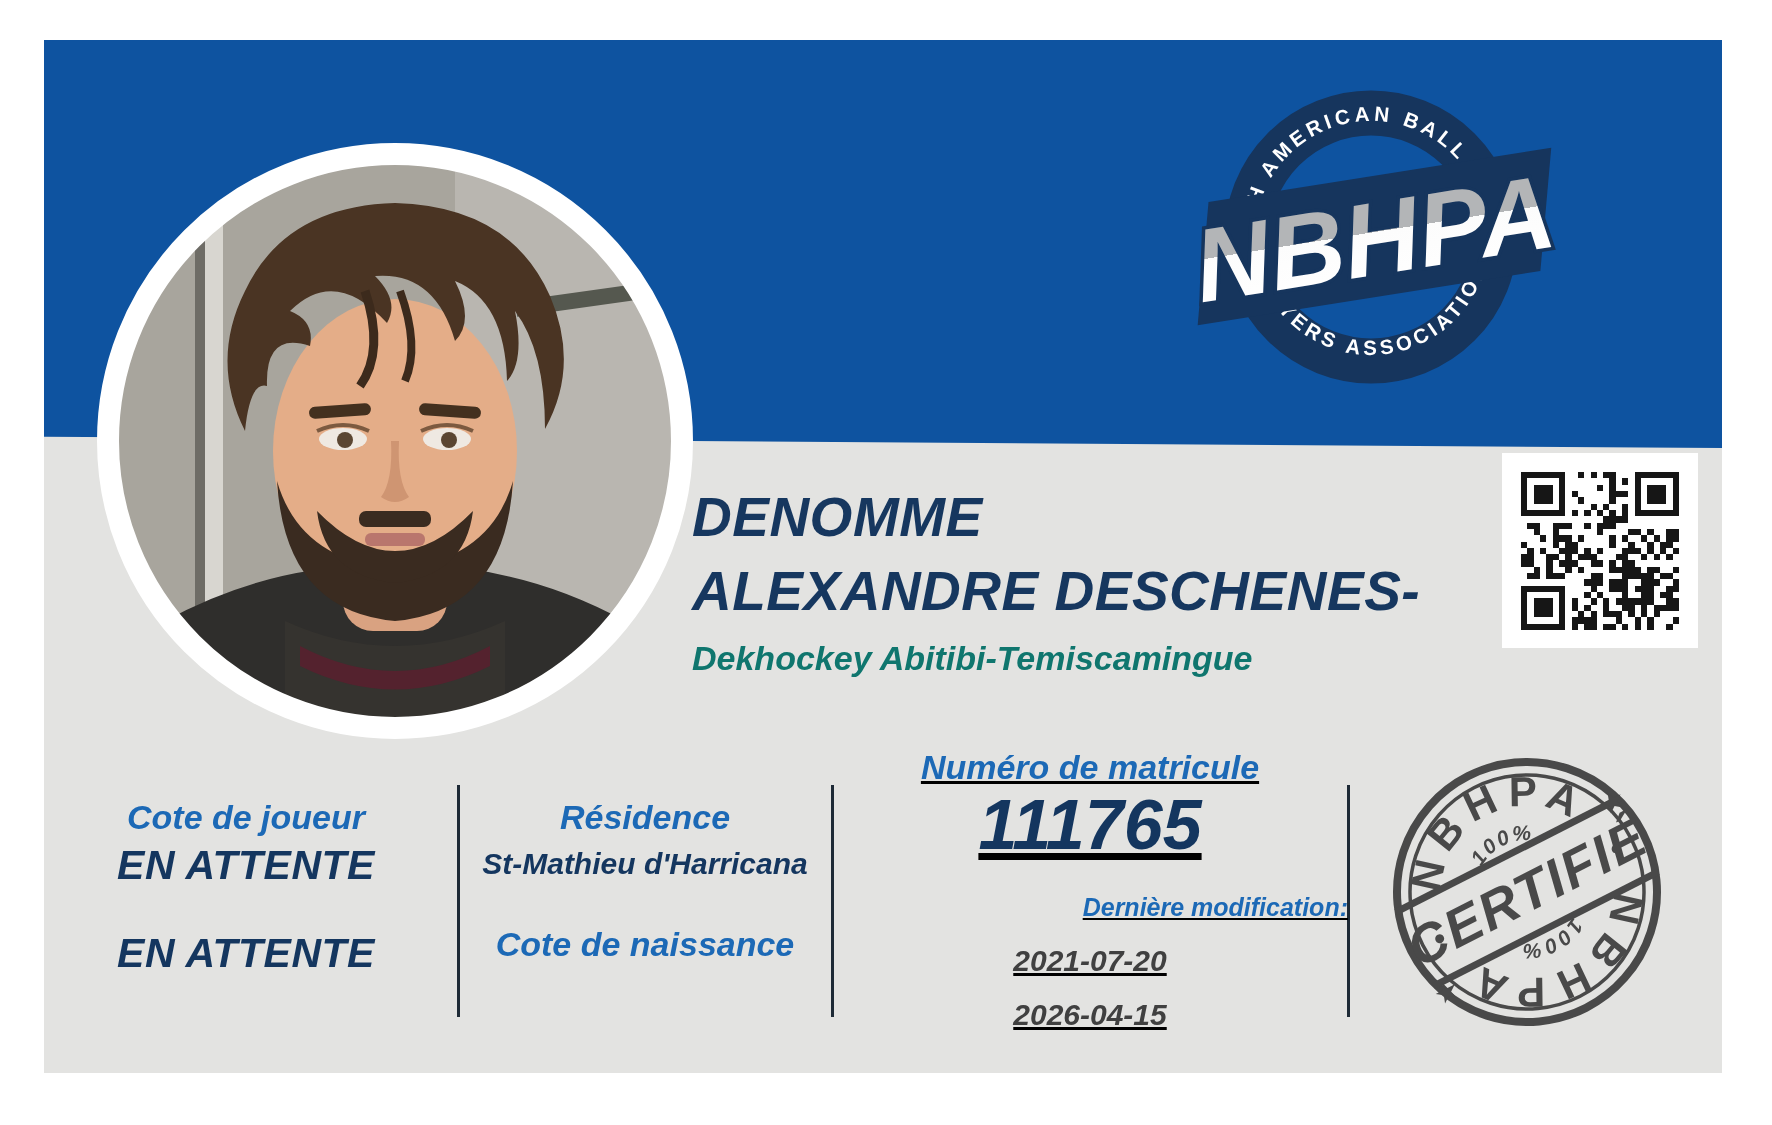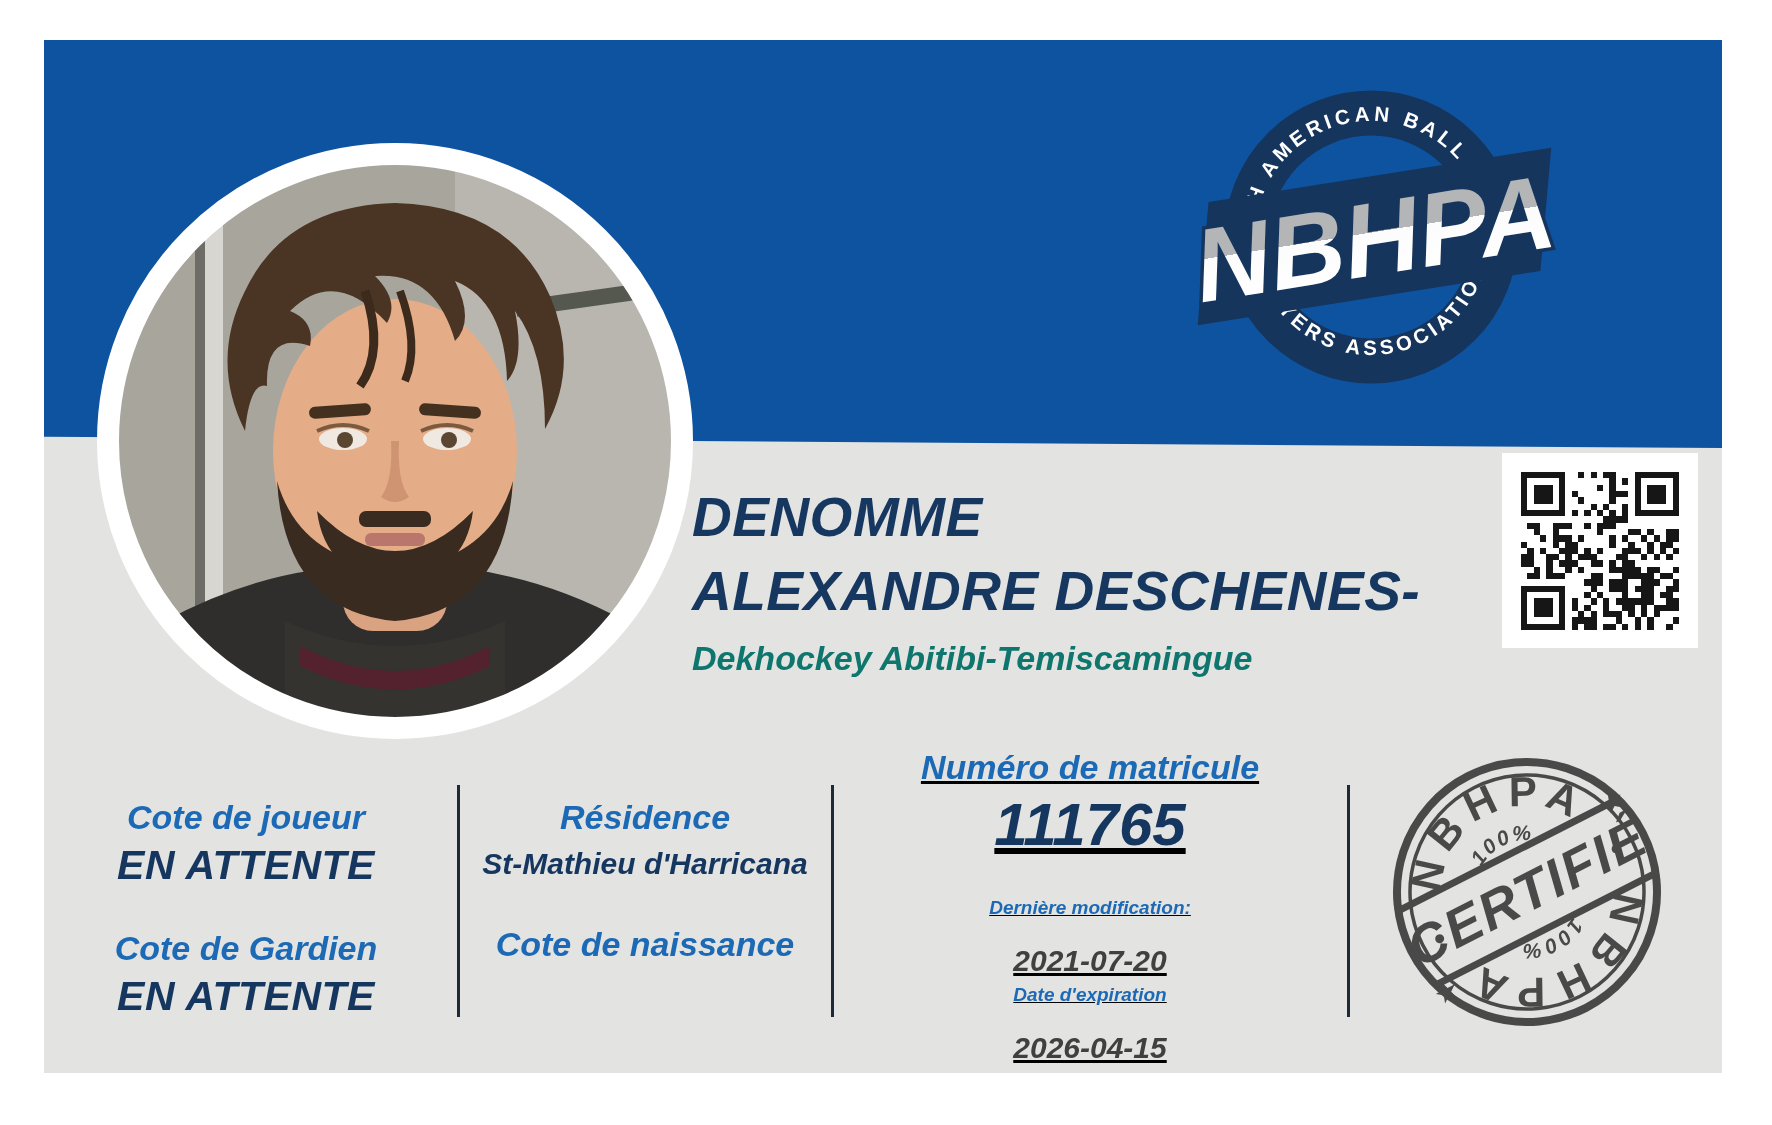--- a/index.html
+++ b/index.html
@@ -31,22 +31,22 @@
   
   .vdiv{position:absolute;top:745px;width:3px;height:232px;background:#1e2a36;}
   .vdiv1{left:413px;} .vdiv2{left:787px;} .vdiv3{left:1303px;}
   .col{position:absolute;text-align:center;}
   .col1{left:3px;top:756px;width:398px;}
   .col2{left:414px;top:756px;width:374px;}
   .col3{left:788px;top:706px;width:516px;text-decoration:underline;}
   .label{font-size:34px;line-height:43px;color:#1c69b6;font-weight:bold;font-style:italic;}
   .value-big{font-size:41px;line-height:52px;color:#14365f;font-weight:bold;font-style:italic;letter-spacing:.5px;}
   .value-med{font-size:30px;line-height:50px;color:#14365f;font-weight:bold;font-style:italic;}
-  .value-num{font-size:60px;line-height:72px;color:#14365f;font-weight:bold;font-style:italic;}
-  .label-sm{font-size:19px;line-height:33px;color:#1c69b6;font-weight:bold;font-style:italic;}
+  .value-num{font-size:70px;line-height:72px;color:#14365f;font-weight:bold;font-style:italic;}
+  .label-sm{font-size:25px;line-height:33px;color:#1c69b6;font-weight:bold;font-style:italic;text-align:right;}
   .value-sm{font-size:30px;line-height:34px;color:#404040;font-weight:bold;font-style:italic;margin-top:20px;}
   .gap36{height:36px;} .gap34{height:34px;} .gap30{height:30px;}
   
   .stamp-wrap{position:absolute;left:1323px;top:692px;width:320px;height:320px;opacity:.85;}
 </style>
 </head>
 <body>
 
 <div class="card">
 
@@ -443,39 +443,37 @@
   </div>
 
   <div class="vdiv vdiv1"></div>
   <div class="vdiv vdiv2"></div>
   <div class="vdiv vdiv3"></div>
 
   <div class="col col1">
     <div class="label">Cote de joueur</div>
     <div class="value-big">EN ATTENTE</div>
     <div class="gap36"></div>
-    <div class="label">Cote de Gardien</div>
     <div class="value-big">EN ATTENTE</div>
   </div>
 
   <div class="col col2">
     <div class="label">Résidence</div>
     <div class="value-med">St-Mathieu d'Harricana</div>
     <div class="gap34"></div>
     <div class="label">Cote de naissance</div>
     <div class="value-med"></div>
   </div>
 
   <div class="col col3">
     <div class="label">Numéro de matricule</div>
     <div class="value-num">111765</div>
     <div class="gap30"></div>
     <div class="label-sm">Dernière modification:</div>
     <div class="value-sm">2021-07-20</div>
-    <div class="label-sm">Date d'expiration</div>
     <div class="value-sm">2026-04-15</div>
   </div>
 
   <div class="stamp-wrap">
     <svg viewBox="-160 -160 320 320" width="320" height="320">
       <defs>
         <path id="stamp-arc-brand" d="M -80.8 -29.4 A 86 86 0 0 1 80.8 -29.4" fill="none"></path>
         <path id="stamp-arc-pct" d="M -29.8 -42.6 A 52 52 0 0 1 29.8 -42.6" fill="none"></path>
       </defs>
       <g transform="rotate(-27)" fill="#2f2f2f" stroke="none">

